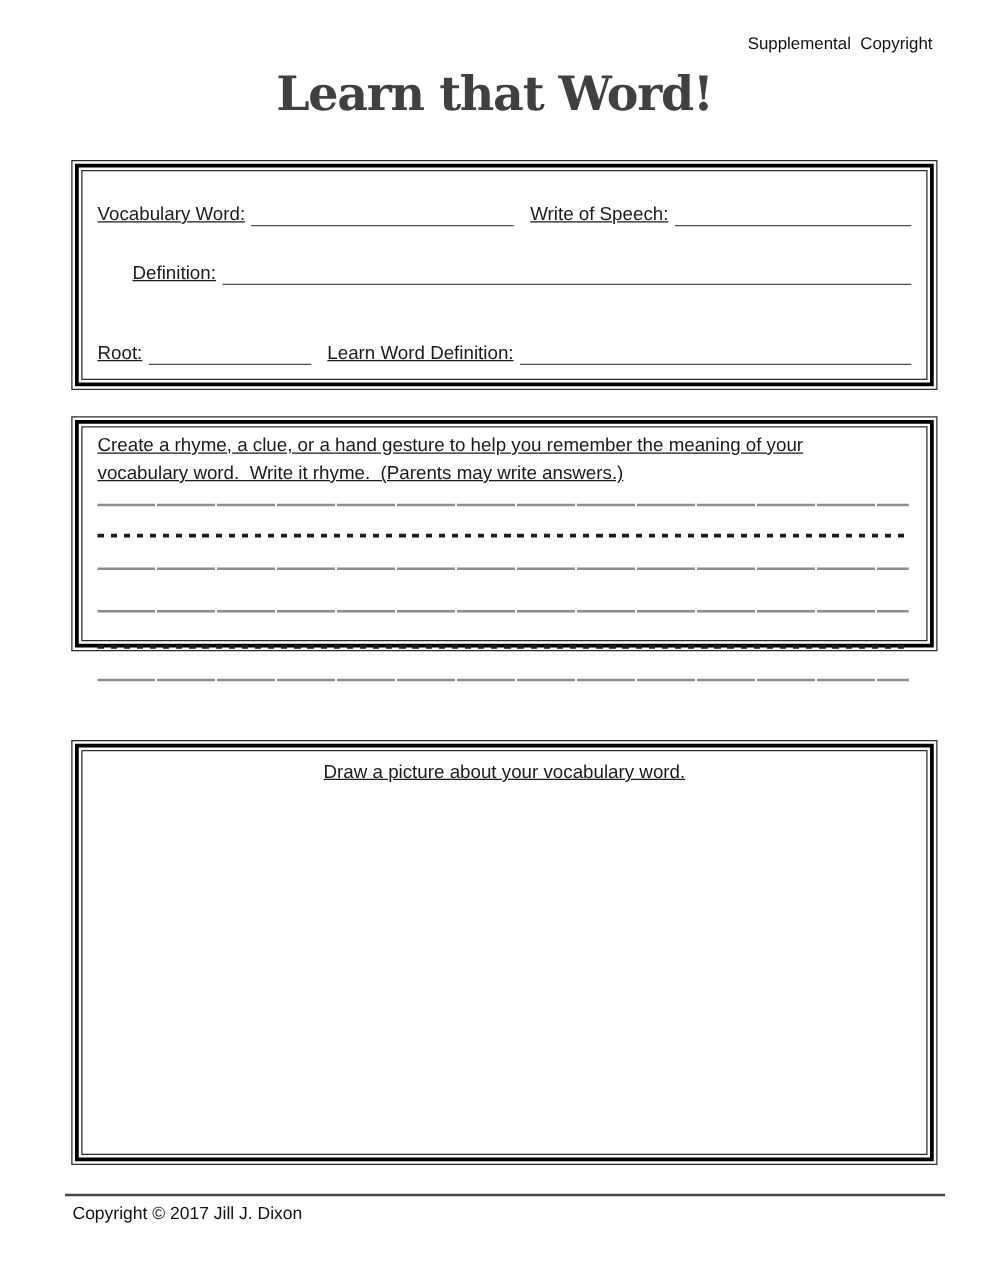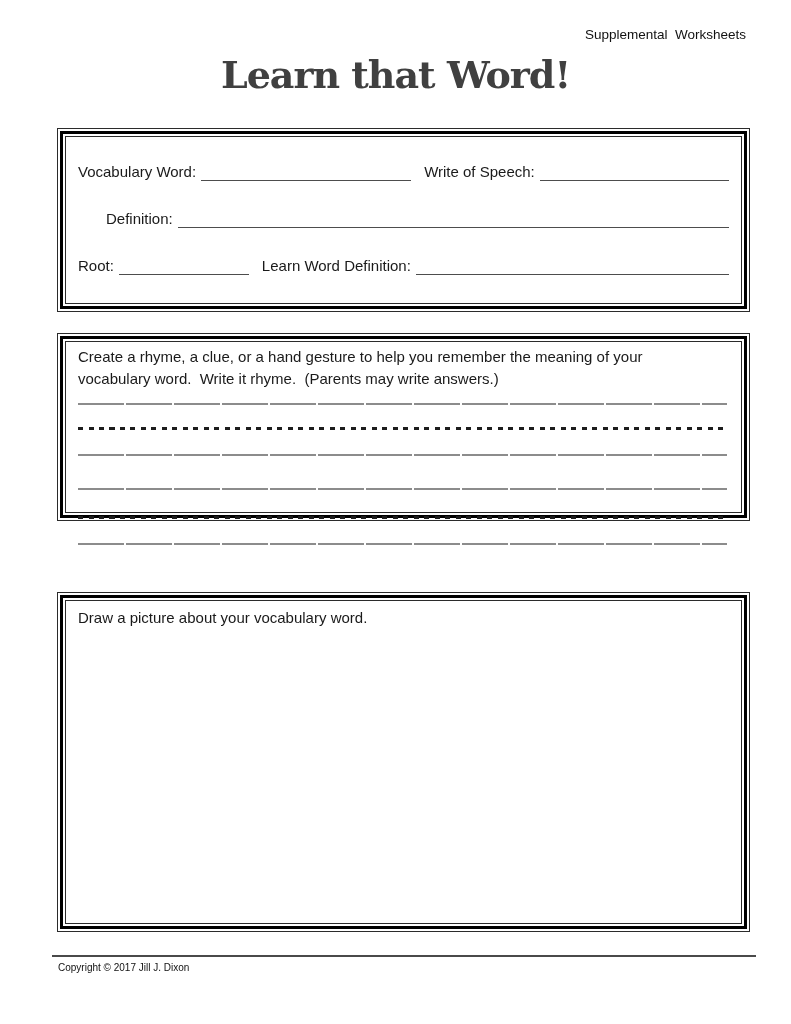--- a/index.html
+++ b/index.html
@@ -38,20 +38,21 @@
   }
 
   
   .frame-outer {
     position: absolute;
     left: 57px;
     width: 693px;
     border: 1px solid #2b2b2b;
     padding: 2px;
     background: #fff;
+    text-decoration: underline;
   }
   .frame-mid {
     border: 3px solid #000;
     padding: 2px;
     height: 100%;
   }
   .frame-inner {
     border: 1px solid #2b2b2b;
     height: 100%;
     position: relative;
@@ -64,21 +65,21 @@
   .fieldrow {
     display: flex;
     align-items: flex-end;
     font-size: 15px;
     line-height: 19px;
     margin: 0 12px;
   }
   .fieldrow .lbl { white-space: nowrap; }
   .row-1 { margin-top: 25px; }
   .row-2 { margin-top: 28px; margin-left: 40px; }
-  .row-3 { margin-top: 28px; }
+  .row-3 { margin-top: 45px; }
   .blank {
     border-bottom: 1px solid #4d4d4d;
     height: 17px;
     margin-left: 5px;
   }
   .blank.grow { flex: 1; }
   .w210 { width: 210px; }
   .w130 { width: 130px; }
   .gap { width: 13px; flex: none; }
 
@@ -103,45 +104,46 @@
   .l3 { top: 112px; }
   .l4 { top: 146px; }
   .l5 { top: 174px; }
   .l6 { top: 201px; }
 
   
   .draw-instr {
     padding: 7px 12px 0 12px;
     font-size: 15px;
     line-height: 20px;
+    text-align: center;
   }
 
   
   .footer-rule {
     position: absolute;
     top: 955px;
     left: 52px;
     width: 704px;
     height: 2px;
     background: #4a4a4a;
   }
   .copyright {
     position: absolute;
     top: 962px;
     left: 58px;
-    font-size: 10px;
+    font-size: 14px;
     color: #111;
   }
 </style>
 </head>
 <body>
 
 <div class="page">
 
-  <div class="supp-label">Supplemental  Worksheets</div>
+  <div class="supp-label">Supplemental  Copyright</div>
 
   <div class="page-title">Learn that Word!</div>
 
   <div class="frame-outer box-vocab">
     <div class="frame-mid">
       <div class="frame-inner">
 
         <div class="fieldrow row-1">
           <span class="lbl">Vocabulary Word:</span>
           <span class="blank w210"></span>

